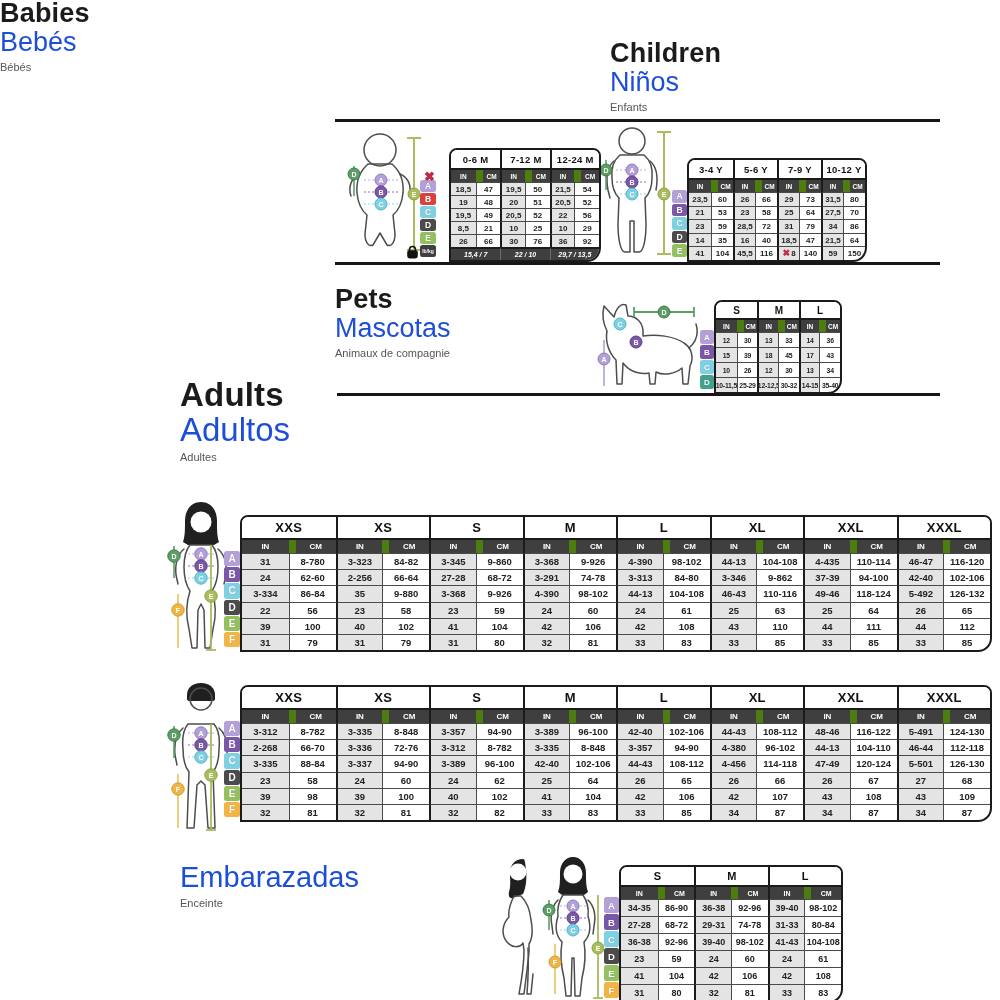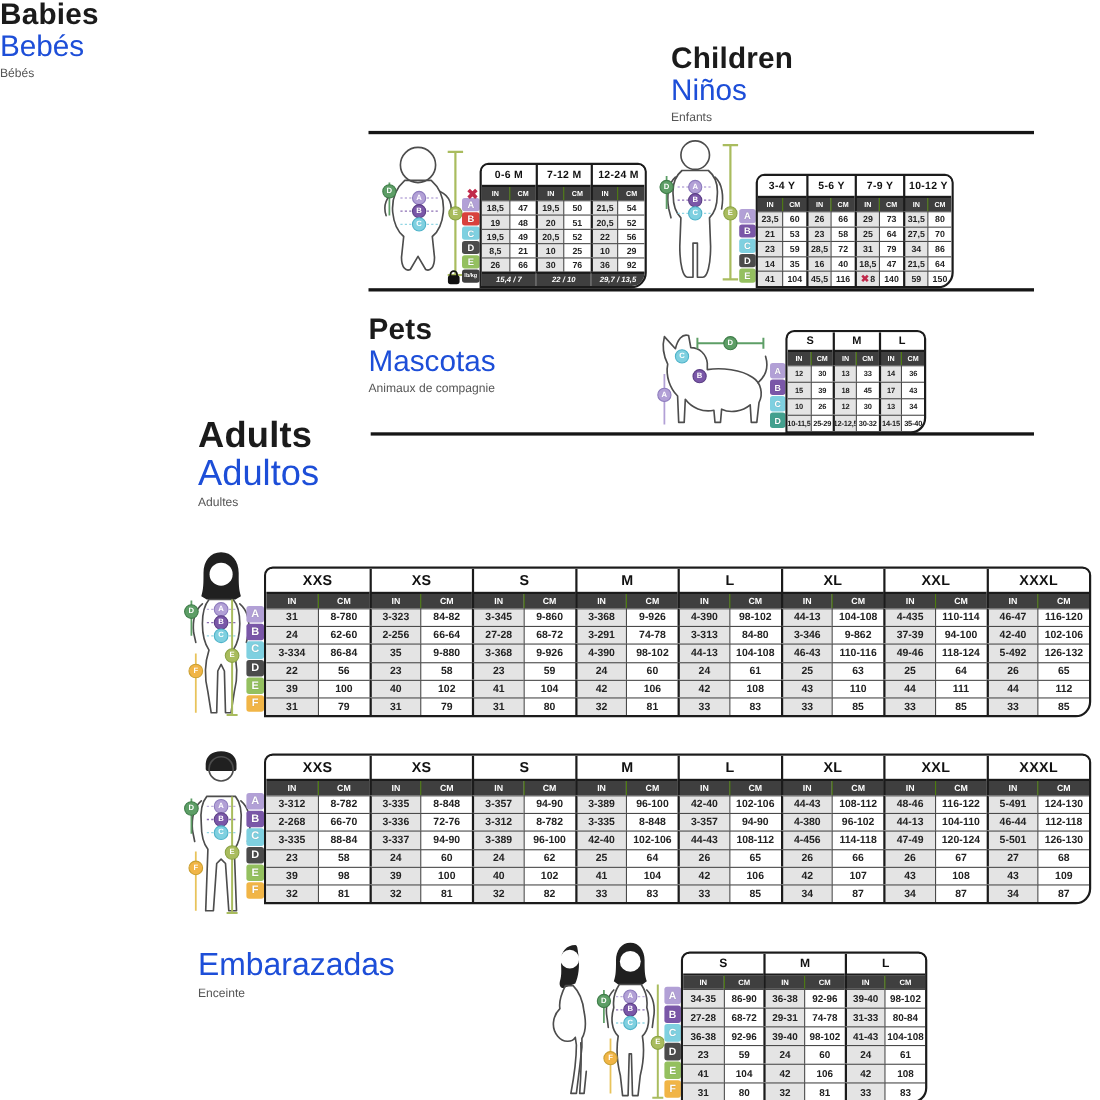--- a/index.html
+++ b/index.html
@@ -26,21 +26,21 @@
   .labels{display:flex;flex-direction:column;}
   .lbl{box-sizing:border-box;color:#fff;font-weight:800;display:flex;align-items:center;justify-content:center;
        border-radius:2.5px;margin-bottom:1px;text-shadow:0 0 1px rgba(0,0,0,.25);}
   .footlbl{background:#3f3f3f;font-size:5px !important;height:12px !important;letter-spacing:0;}
   .frame{display:grid;border:2.5px solid #1b1b1b;border-radius:8px 8px 14px 0;overflow:hidden;
          background:#fff;box-sizing:border-box;}
   .szh{display:flex;align-items:center;justify-content:center;font-weight:800;color:#111;background:#fff;
        border-left:2px solid #1b1b1b;border-bottom:2.5px solid #1b1b1b;letter-spacing:.3px;}
   .szh.first{border-left:none;}
   .unit{background:#3f3f3f;color:#fff;display:flex;align-items:center;justify-content:center;font-weight:700;
-        border-left:1px solid #4d7c0f;}
+        border-left:7px solid #4d7c0f;}
   .unit.grp{border-left:2px solid #1b1b1b;}
   .unit.first{border-left:none;}
   .cell{display:flex;align-items:center;justify-content:center;font-weight:700;color:#222;
         border-left:1px solid #4a4a4a;border-top:1px solid #4a4a4a;box-sizing:border-box;
         white-space:nowrap;overflow:hidden;}
   .cell.in{background:#e4e4e4;}
   .cell.grp{border-left:2px solid #1b1b1b;}
   .cell.first{border-left:none;}
   .cell.foot{background:#3f3f3f;color:#fff;font-style:italic;border-top:2px solid #1b1b1b;border-left:1px solid #6a6a6a;}
   .cell.foot.first{border-left:none;}
@@ -371,21 +371,21 @@
 
   <div class="sizetable t-babies">
       <div class="labels">
         <div class="lbl" style="background: rgb(178, 160, 214);">A</div>
         <div class="lbl" style="background: rgb(217, 65, 61);">B</div>
         <div class="lbl" style="background: rgb(127, 208, 224);">C</div>
         <div class="lbl" style="background: rgb(75, 75, 75);">D</div>
         <div class="lbl" style="background: rgb(148, 192, 95);">E</div>
         <div class="lbl footlbl">lb/kg</div>
       </div>
-      <div class="frame" style="grid-template-columns: repeat(6, 1fr);">
+      <div class="frame" style="grid-template-columns: repeat(6, 1fr); margin-left: 13px;">
         <div class="szh first" style="grid-column: span 2;">0-6 M</div>
         <div class="szh" style="grid-column: span 2;">7-12 M</div>
         <div class="szh" style="grid-column: span 2;">12-24 M</div>
         <div class="unit first">IN</div>
         <div class="unit">CM</div>
         <div class="unit grp">IN</div>
         <div class="unit">CM</div>
         <div class="unit grp">IN</div>
         <div class="unit">CM</div>
         <div class="cell in first">18,5</div>

